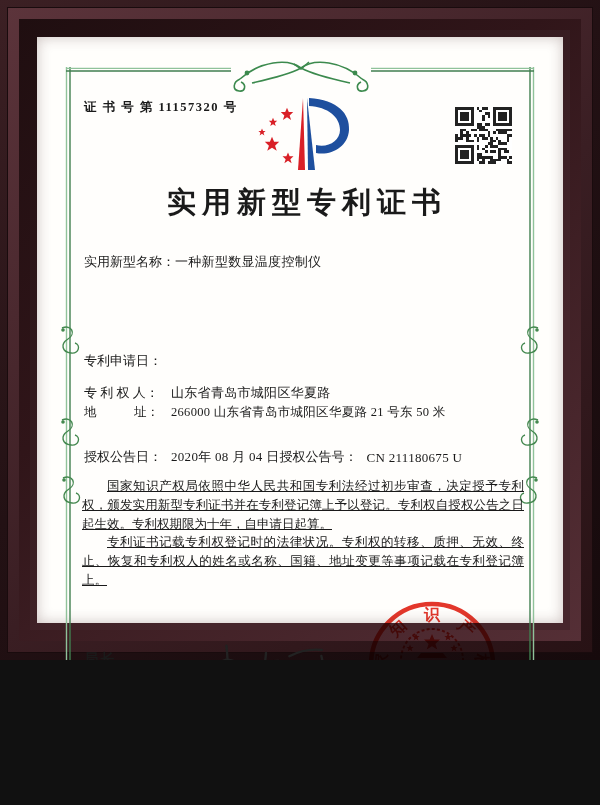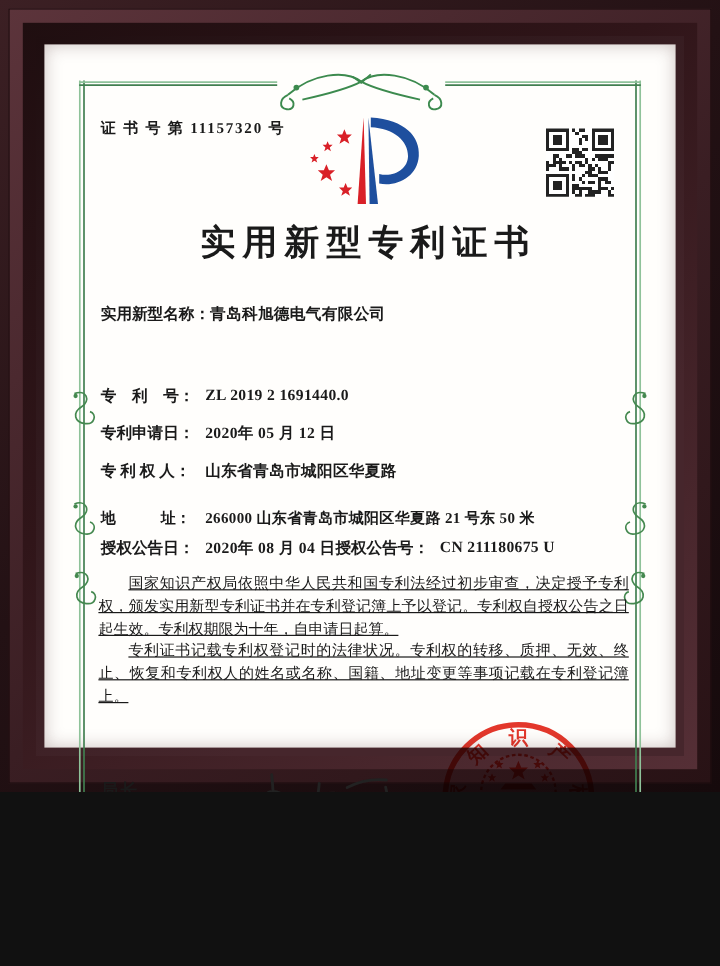--- a/index.html
+++ b/index.html
@@ -7,21 +7,21 @@
         font-family:"Liberation Serif","DejaVu Serif",serif;color:#1a1a1a;}
   
   .wood-a{position:absolute;inset:0;background:linear-gradient(140deg,#3c2024 0%,#231114 45%,#160a0c 100%);}
   .wood-b{position:absolute;inset:7px;background:linear-gradient(140deg,#5c343b 0%,#3a1e23 55%,#281215 100%);box-shadow:inset 0 0 0 1px #190b0d;}
   .wood-c{position:absolute;inset:19px;background:linear-gradient(320deg,#552f36 0%,#301519 60%,#1f0e10 100%);}
   .wood-d{position:absolute;inset:30px;background:linear-gradient(140deg,#1f0e10,#46262c 70%);}
   .paper{position:absolute;inset:37px;background:#fffefc;box-shadow:inset 0 0 14px rgba(70,35,35,.28);}
   .abs{position:absolute;}
   .certno{left:84px;top:99px;font-size:12.5px;letter-spacing:1.5px;font-weight:600;}
   .title{left:0;right:18px;top:183px;text-align:center;font-size:29px;font-weight:700;letter-spacing:6px;padding-left:32px;}
-  .row{position:absolute;left:84px;right:60px;display:flex;white-space:nowrap;font-size:13px;font-weight:700;}
+  .row{position:absolute;left:84px;right:60px;display:flex;white-space:nowrap;font-size:13px;font-weight:400;align-items:flex-end;}
   .lbl{display:inline-block;min-width:87px;}
   .val{letter-spacing:.3px;}
   .lbl2{}
   .paras{left:82px;top:477px;width:442px;font-size:12.5px;line-height:18.8px;text-align:justify;font-weight:500;text-decoration:underline;}
   .paras p{margin:0;text-indent:2em;}
   .officer{left:84px;top:645px;font-size:14.5px;line-height:28px;font-weight:600;letter-spacing:2px;}
   .date{left:353px;top:694px;font-size:14px;letter-spacing:2.5px;font-weight:600;transform:rotate(-2deg);}
   .qr{left:455px;top:107px;width:57px;height:57px;background:#fff;}
   .qr svg{width:100%;height:100%;shape-rendering:crispEdges;fill:#222;}
   svg{display:block;}
@@ -324,35 +324,30 @@
         <rect x="14" y="20" width="1" height="1"></rect>
         <rect x="19" y="20" width="1" height="1"></rect>
         <rect x="20" y="20" width="1" height="1"></rect>
       </svg>
   </div>
 
   <div class="abs title">实用新型专利证书</div>
 
   <div class="row" style="top:253px">
     <span class="lbl">实用新型名称：</span>
-    <span class="val">青岛科旭德电气有限公司</span>
-  </div>
-  <div class="row" style="top:321px">
-    <span class="lbl">专　利　号：</span>
-    <span class="val">ZL 2019 2 1691440.0</span>
+    <span class="val">一种新型数显温度控制仪</span>
   </div>
   <div class="row" style="top:352px">
     <span class="lbl">专利申请日：</span>
-    <span class="val">2020年 05 月 12 日</span>
   </div>
   <div class="row" style="top:384px">
     <span class="lbl">专 利 权 人：</span>
     <span class="val">山东省青岛市城阳区华夏路</span>
   </div>
-  <div class="row" style="top:424px;font-size:12.5px">
+  <div class="row" style="top:404px;font-size:12.5px">
     <span class="lbl">地　　　址：</span>
     <span class="val">266000 山东省青岛市城阳区华夏路 21 号东 50 米</span>
   </div>
   <div class="row" style="top:448px">
     <span class="lbl">授权公告日：</span>
     <span class="val">2020年 08 月 04 日</span>
     <span class="lbl lbl2">授权公告号：</span>
     <span class="val">CN 211180675 U</span>
   </div>
 

